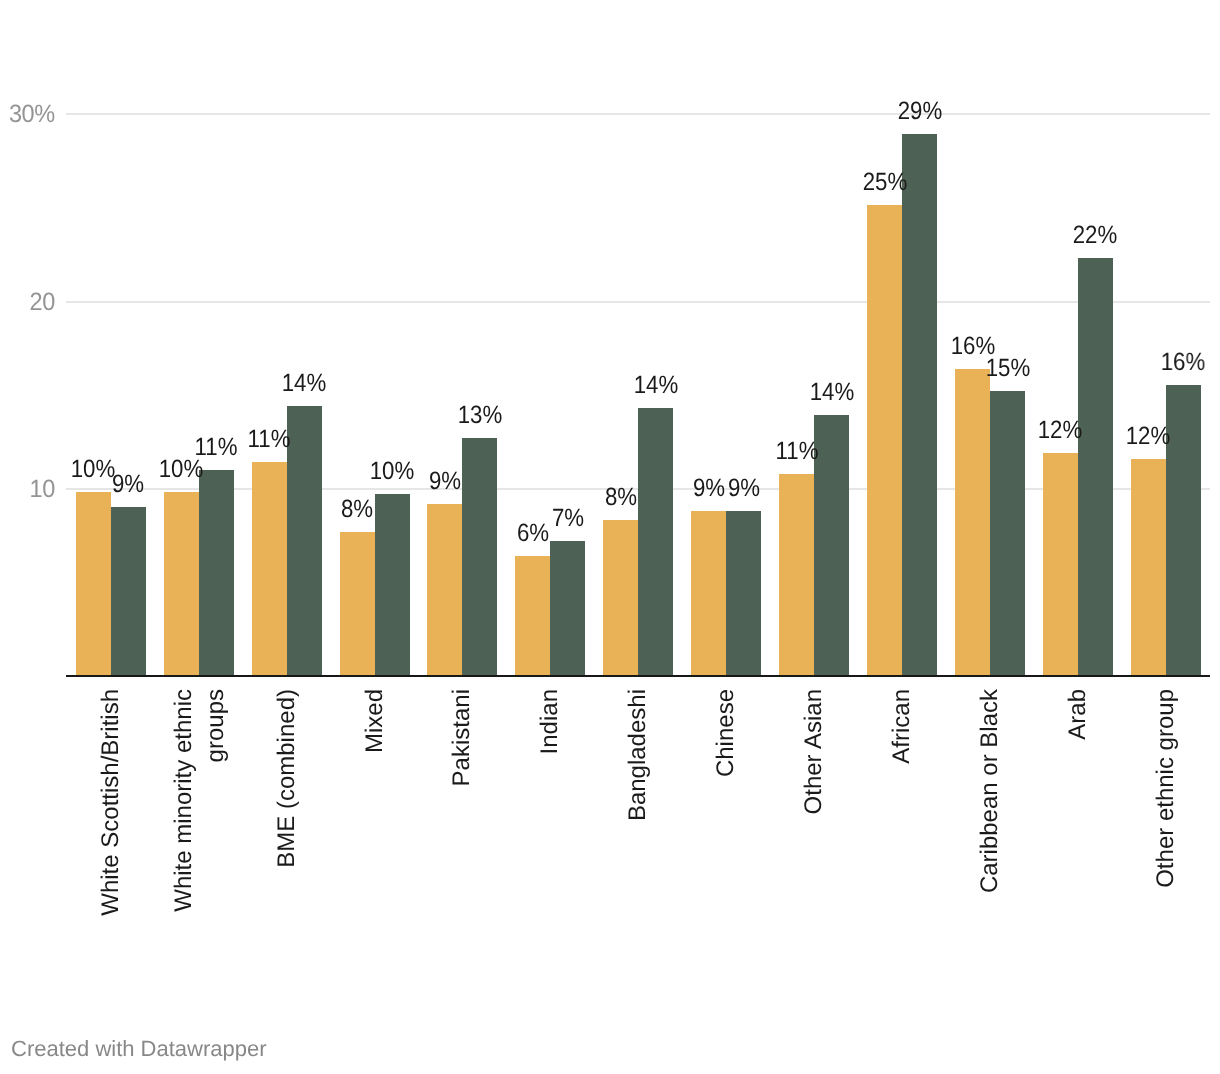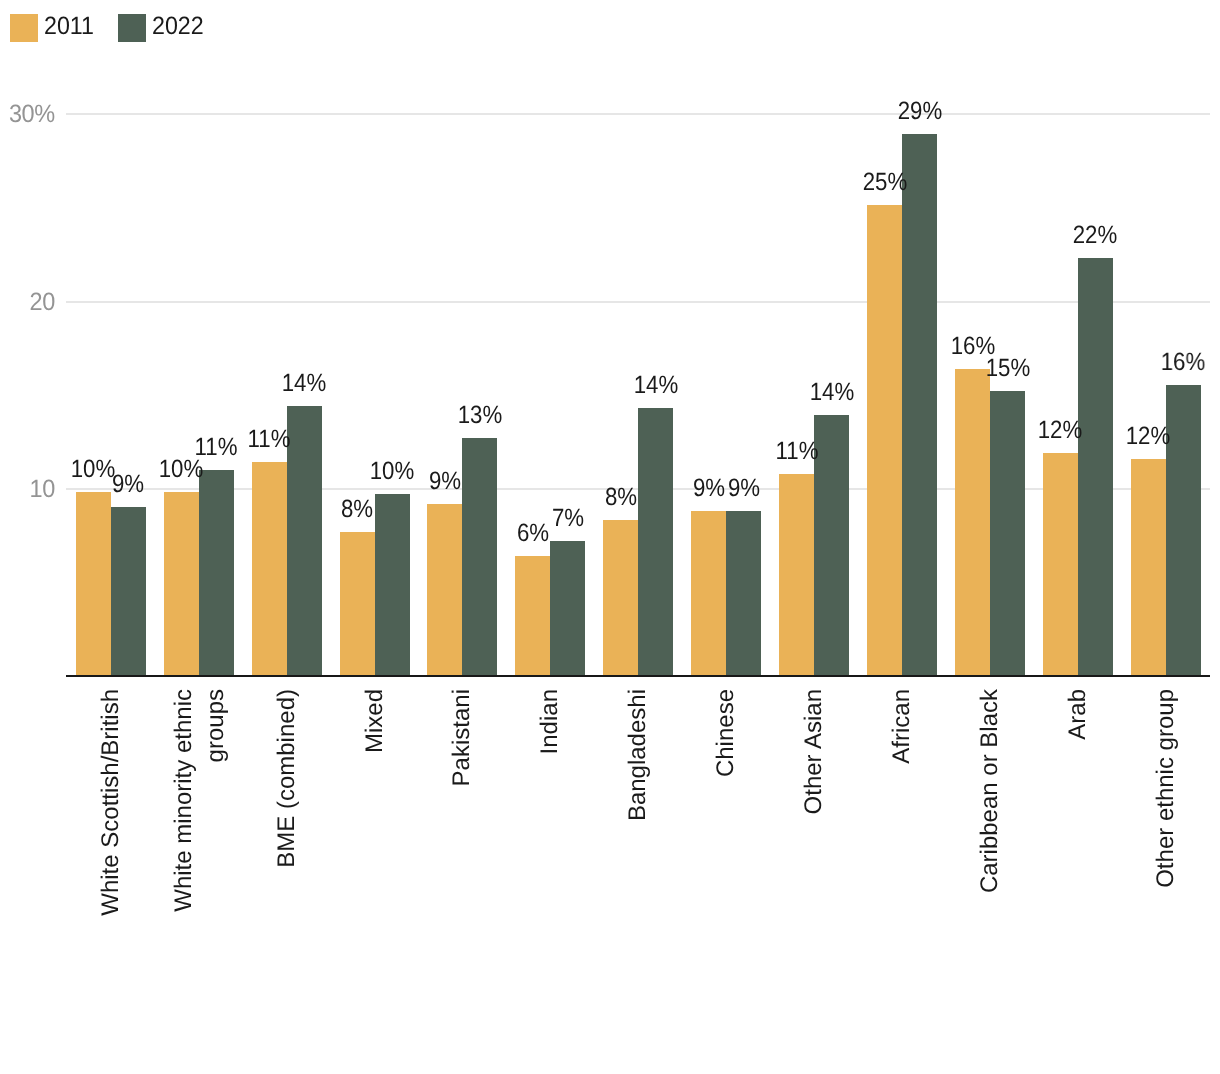--- a/index.html
+++ b/index.html
@@ -37,30 +37,20 @@
           line-height:31.5px;transform-origin:0 0;text-align:right;
           }
 
   #footer{position:absolute;left:11px;top:1038px;font-size:22px;color:#888888;
           line-height:1;white-space:nowrap;}
 </style>
 </head>
 <body>
 
 <div id="root">
-  <div id="legend">
-      <div class="legend-item" style="left: 10px; top: 14px;">
-        <div class="legend-swatch" style="background: rgb(234, 178, 87);"></div>
-        <div class="legend-label">2011</div>
-      </div>
-      <div class="legend-item" style="left: 118.3px; top: 13.9px;">
-        <div class="legend-swatch" style="background: rgb(78, 97, 85);"></div>
-        <div class="legend-label">2022</div>
-      </div>
-    </div>
   <div id="plot">
       <div class="gridline" style="left: 66px; top: 113px; width: 1144px;"></div>
       <div class="ytick" style="right: 1165px; top: 102.3px;">30%</div>
       <div class="gridline" style="left: 66px; top: 300.5px; width: 1144px;"></div>
       <div class="ytick" style="right: 1165px; top: 289.8px;">20</div>
       <div class="gridline" style="left: 66px; top: 488px; width: 1144px;"></div>
       <div class="ytick" style="right: 1165px; top: 477.3px;">10</div>
       <div class="bar" style="left: 75.8px; width: 35px; top: 492.25px; height: 183.75px; background: rgb(234, 178, 87);"></div>
       <div class="bar" style="left: 110.8px; width: 35px; top: 507.25px; height: 168.75px; background: rgb(78, 97, 85);"></div>
       <div class="bar" style="left: 163.72px; width: 35px; top: 492.25px; height: 183.75px; background: rgb(234, 178, 87);"></div>
@@ -121,13 +111,14 @@
       <div class="xlabel" style="left: 550.4px; top: 928.6px; width: 240px; transform: rotate(-90deg) translateY(-50%);">Indian</div>
       <div class="xlabel" style="left: 638.32px; top: 928.6px; width: 240px; transform: rotate(-90deg) translateY(-50%);">Bangladeshi</div>
       <div class="xlabel" style="left: 726.24px; top: 928.6px; width: 240px; transform: rotate(-90deg) translateY(-50%);">Chinese</div>
       <div class="xlabel" style="left: 814.16px; top: 928.6px; width: 240px; transform: rotate(-90deg) translateY(-50%);">Other Asian</div>
       <div class="xlabel" style="left: 902.08px; top: 928.6px; width: 240px; transform: rotate(-90deg) translateY(-50%);">African</div>
       <div class="xlabel" style="left: 990px; top: 928.6px; width: 240px; transform: rotate(-90deg) translateY(-50%);">Caribbean or Black</div>
       <div class="xlabel" style="left: 1077.92px; top: 928.6px; width: 240px; transform: rotate(-90deg) translateY(-50%);">Arab</div>
       <div class="xlabel" style="left: 1165.84px; top: 928.6px; width: 240px; transform: rotate(-90deg) translateY(-50%);">Other ethnic group</div>
       <div class="axisline" style="left: 66px; top: 675px; width: 1144px;"></div>
     </div>
+  <div id="footer">Created with Datawrapper</div>
 </div>
 
 </body></html>

